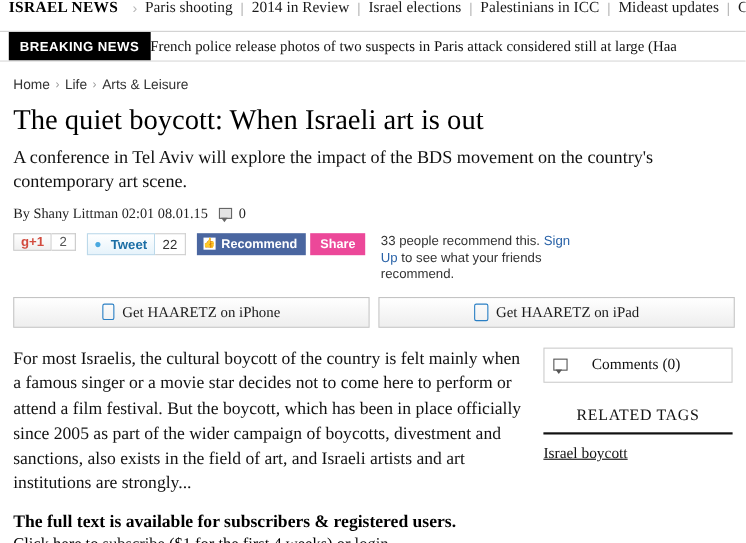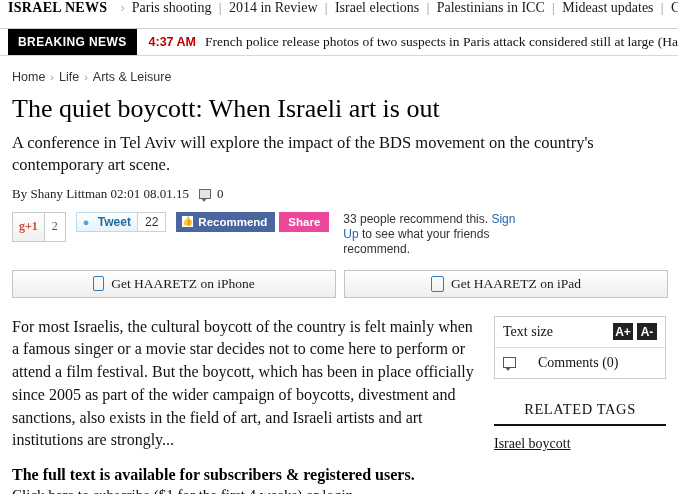--- a/index.html
+++ b/index.html
@@ -151,23 +151,22 @@
   
   .social-row {
     display: flex;
     align-items: flex-start;
     padding: 0 12px 0 12px;
     gap: 10px;
     font-size: 12px;
   }
   .gplus {
     display: flex; align-items: stretch;
-    height: 30px;
+    height: 16px;
     font-size: 12px;
-    font-family: Liberation Serif, serif;
   }
   .gplus-btn {
     border: 1px solid #c9c9c9;
     background: linear-gradient(#ffffff, #f0f0f0);
     padding: 0 6px;
     display: flex; align-items: center;
     color: #d24b3e;
     font-weight: bold;
     cursor: pointer;
   }
@@ -389,21 +388,20 @@
   <span class="sep">|</span>
   <a class="topnav-link">Palestinians in ICC</a>
   <span class="sep">|</span>
   <a class="topnav-link">Mideast updates</a>
   <span class="sep">|</span>
   <a class="topnav-link">C</a>
 </div>
 
 <div class="breaking">
   <div class="breaking-tag">BREAKING NEWS</div>
-  <div class="breaking-time">4:37 AM</div>
   <div class="breaking-text">French police release photos of two suspects in Paris attack considered still at large (Haa</div>
 </div>
 
 <div class="breadcrumb">
   <a>Home</a>
   <span class="crumb-sep">›</span>
   <a>Life</a>
   <span class="crumb-sep">›</span>
   <a>Arts &amp; Leisure</a>
 </div>
@@ -458,27 +456,20 @@
 
 <div class="body-wrap">
   <div class="article-col">
     <p>For most Israelis, the cultural boycott of the country is felt mainly when a famous singer or a movie star decides not to come here to perform or attend a film festival. But the boycott, which has been in place officially since 2005 as part of the wider campaign of boycotts, divestment and sanctions, also exists in the field of art, and Israeli artists and art institutions are strongly...</p>
     <div class="paywall-title">The full text is available for subscribers &amp; registered users.</div>
     <div class="paywall-sub"><span>Click here to </span><a>subscribe</a><span> ($1 for the first 4 weeks) or </span><a>login</a></div>
   </div>
 
   <div class="side-col">
     <div class="side-box">
-      <div class="side-row">
-        <span>Text size</span>
-        <span class="sizebtns">
-          <span class="sizebtn">A+</span>
-          <span class="sizebtn">A-</span>
-        </span>
-      </div>
       <div class="side-row comments-row">
         <span class="speech-icon"></span>
         <span>Comments (0)</span>
       </div>
     </div>
 
     <div class="related-title">RELATED TAGS</div>
     <hr class="related-rule">
     <a class="tag-link">Israel boycott</a>
   </div>

